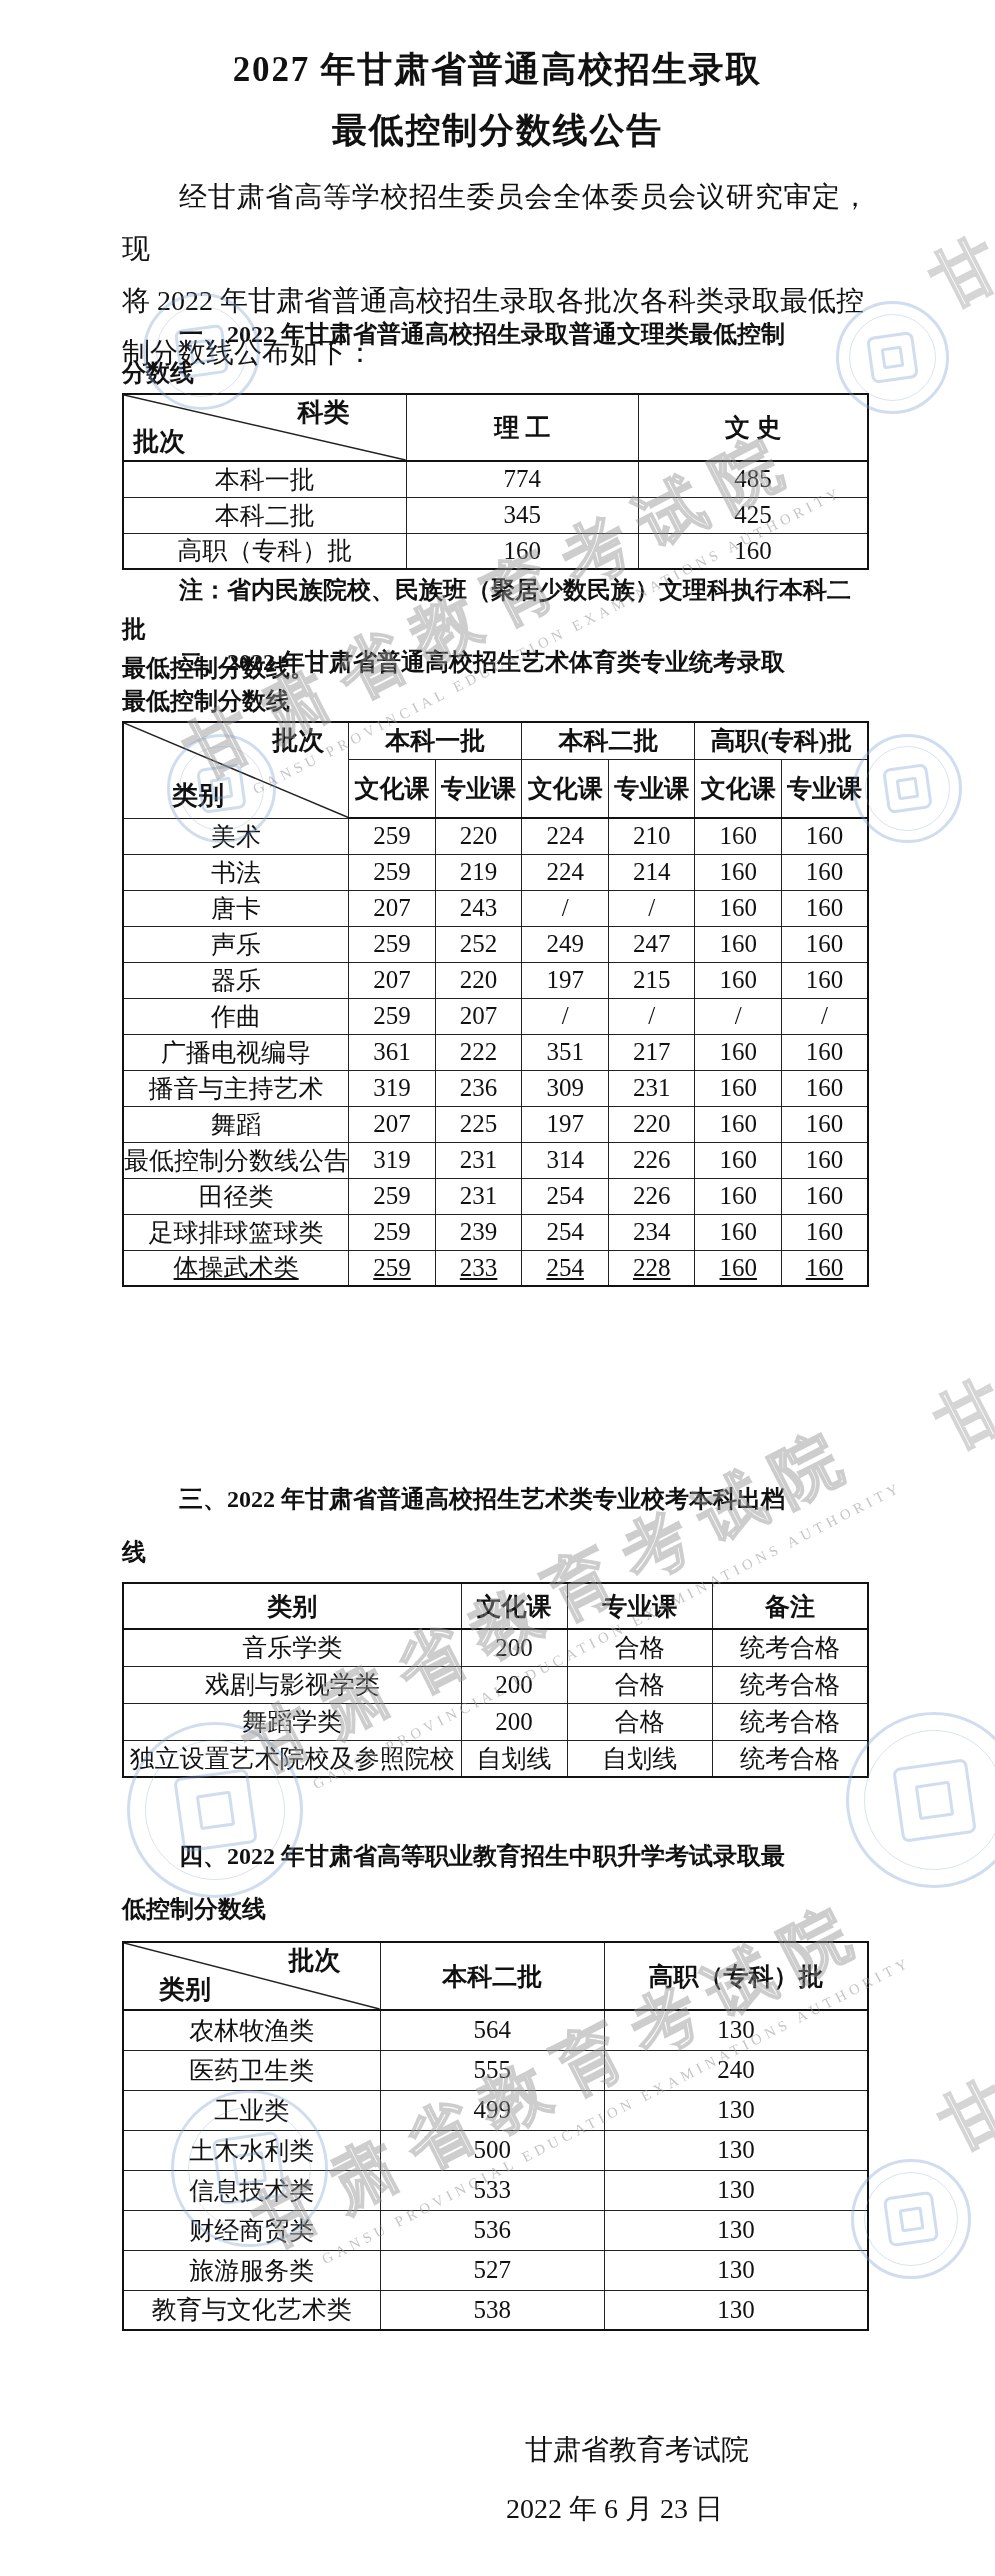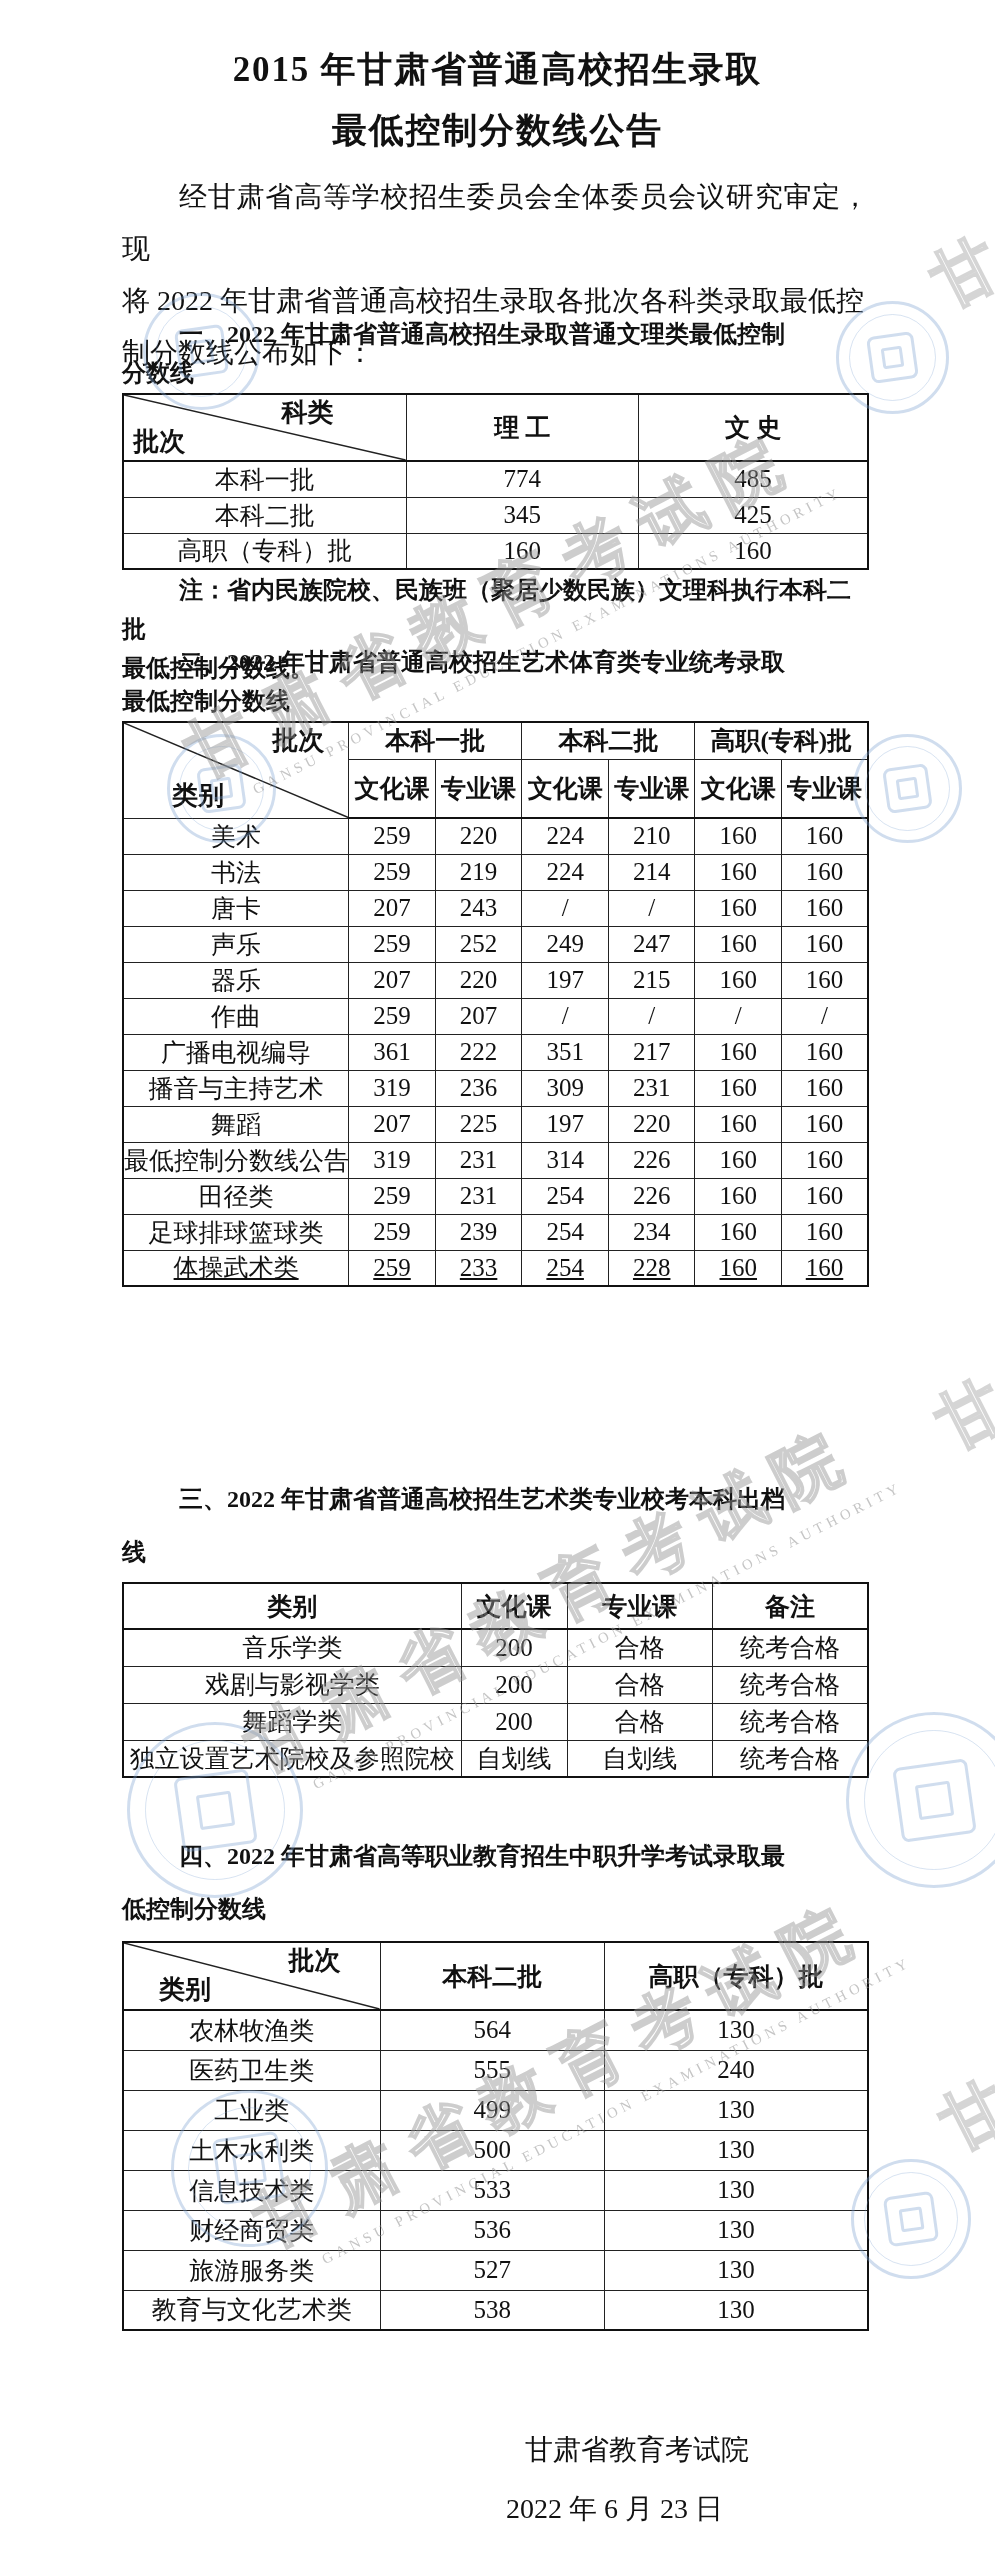--- a/index.html
+++ b/index.html
@@ -46,21 +46,21 @@
     position:absolute;transform:rotate(-27deg);font-size:65px;font-weight:bold;
     color:transparent;-webkit-text-stroke:1.8px rgba(155,155,155,.42);
   }
 </style>
 </head>
 <body>
 
 <div class="page">
 
   <div class="abs doc-title">
-    <div>2015 年甘肃省普通高校招生录取</div>
+    <div>2027 年甘肃省普通高校招生录取</div>
     <div>最低控制分数线公告</div>
   </div>
 
   <div class="abs para" style="top:171px;">
     <div class="indent">经甘肃省高等学校招生委员会全体委员会议研究审定，现</div>
     <div>将 2022 年甘肃省普通高校招生录取各批次各科类录取最低控</div>
     <div>制分数线公布如下：</div>
   </div>
 
   <div class="abs h" style="top:315px;line-height:39px;">
@@ -73,21 +73,21 @@
         <col style="width:38%">
         <col style="width:31.2%">
         <col style="width:30.8%">
       </colgroup>
     <thead>
       <tr class="lasthead" style="height:67px;">
         <th class="diag">
           <svg class="diagline" viewBox="0 0 100 100" preserveAspectRatio="none">
               <line x1="0" y1="0" x2="100" y2="100" stroke="#222" stroke-width="1.5" vector-effect="non-scaling-stroke"></line>
             </svg>
-          <span class="dg" style="top:3.7px;right:72px;">科类</span>
+          <span class="dg" style="top:3.7px;right:56px;">科类</span>
           <span class="dg" style="bottom:3.7px;left:9.2px;">批次</span>
         </th>
         <th>理 工</th>
         <th>文 史</th>
       </tr>
     </thead>
     <tbody>
       <tr style="height:36px;">
         <td class="lbl">本科一批</td>
         <td>774</td>

